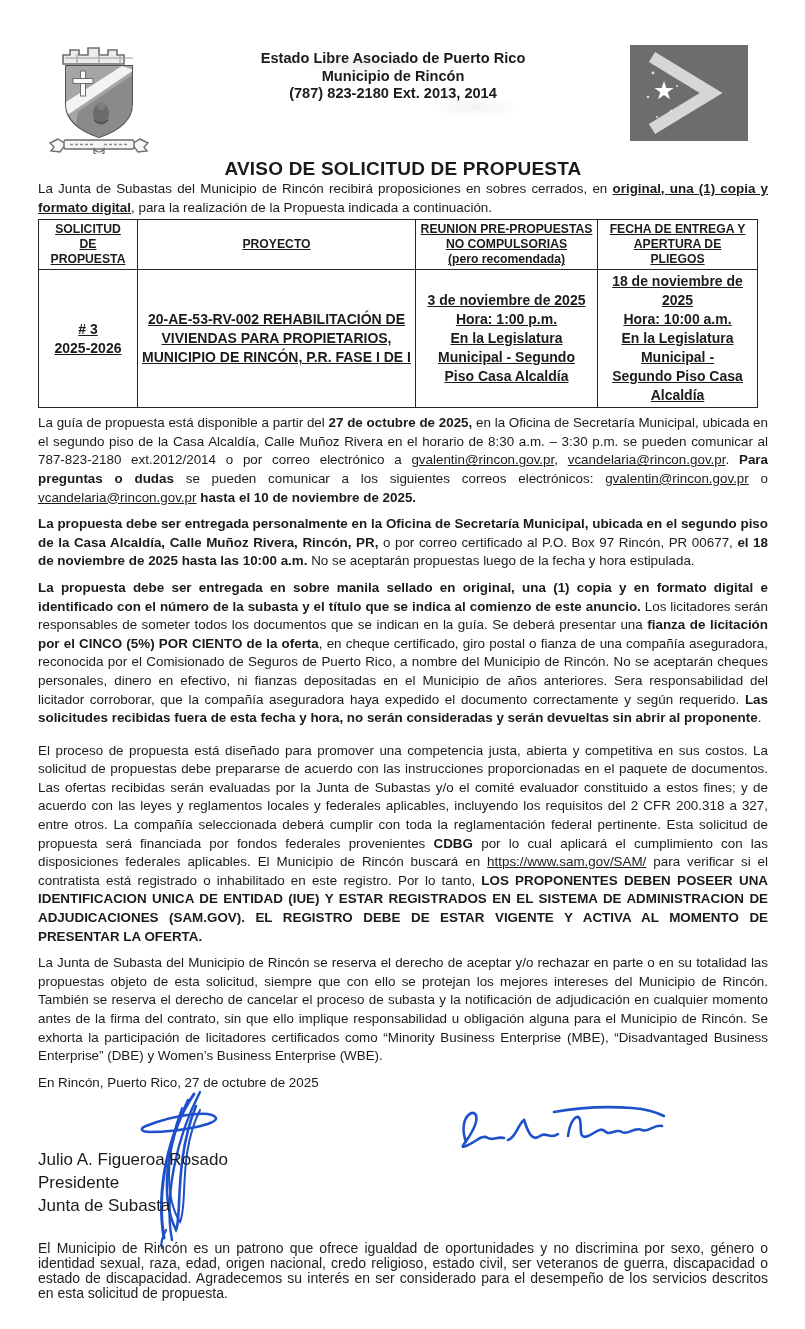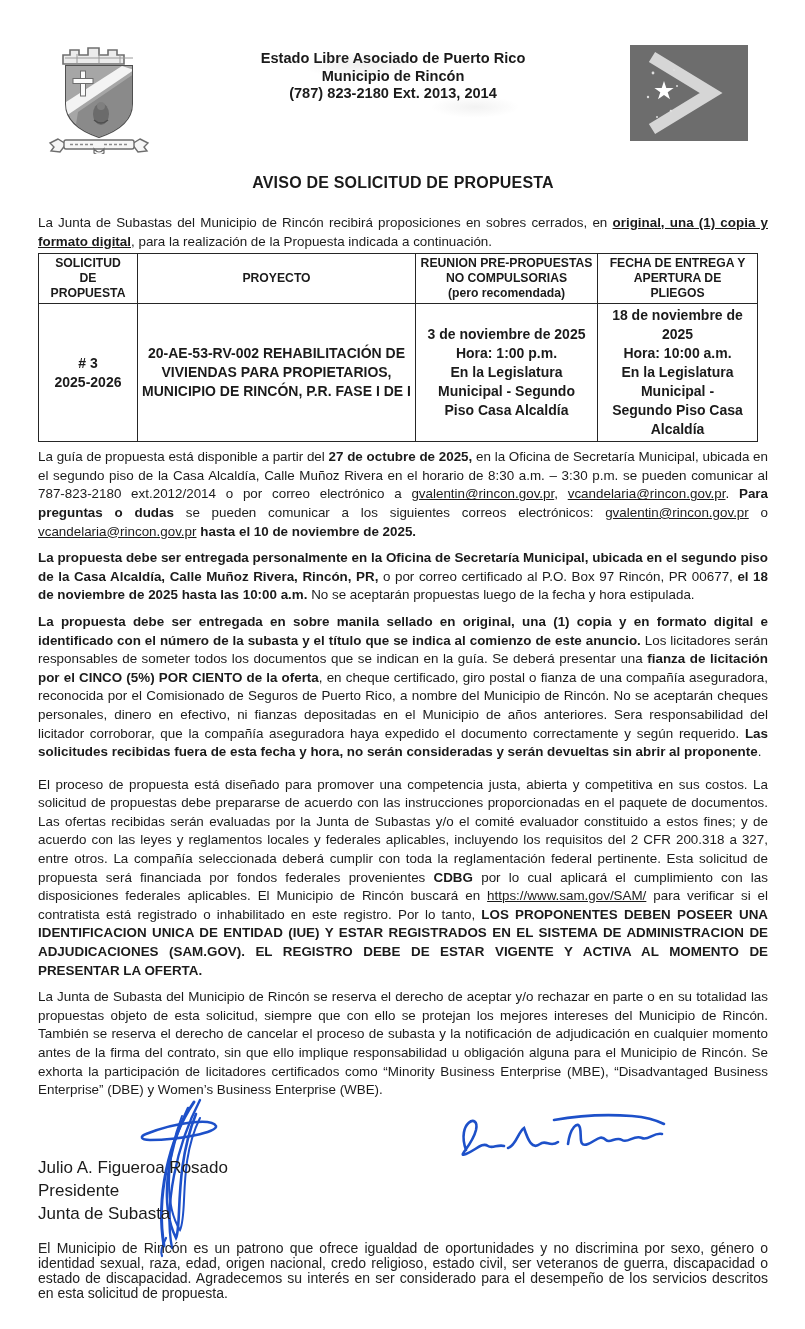--- a/index.html
+++ b/index.html
@@ -15,48 +15,48 @@
   .content{padding:40px 37px 0 38px;}
 
   
   .hdr{display:flex;align-items:flex-start;}
   .hdr-crest{width:112px;flex:0 0 auto;margin-left:6px;}
   .hdr-center{flex:1 1 auto;text-align:center;padding-top:10px;}
   .hdr-center .hline{font-weight:bold;font-size:14.6px;line-height:17.6px;}
   .hdr-flag{flex:0 0 auto;width:118px;margin-right:20px;margin-top:5px;}
 
   .doc-title{
-    text-align:center;font-weight:bold;font-size:16px;
-    margin-top:16px;letter-spacing:.2px;
+    text-align:center;font-weight:bold;font-size:19px;
+    letter-spacing:.2px;
   }
 
   
   .para{
     font-size:13.4px;line-height:18.6px;
     text-align:justify;margin:0;
   }
-  .mt-intro{margin-top:22px;}
+  .mt-intro{}
   .mt-sm{margin-top:6px;}
   .mt-p{margin-top:8px;}
   .mt-lg{margin-top:14px;}
 
   
   table.rfp{
     border-collapse:collapse;table-layout:fixed;
     width:719px;margin-top:2px;
   }
   table.rfp th,table.rfp td{
     border:1.6px solid #262626;
     font-weight:bold;text-align:center;vertical-align:middle;
     padding:2px 4px;
   }
   table.rfp th{font-size:12.2px;line-height:15px;}
   table.rfp td{font-size:14px;line-height:19px;}
   td.cell-tall{height:128px;}
-  .pre{white-space:pre-line;}
+  .pre{white-space:pre-line;text-decoration:underline;}
 
   
   .date-line{margin-top:8px;text-align:left;}
   .sig-area{position:relative;height:152px;}
   .sig-col{position:absolute;font-size:17px;line-height:23px;}
   .sig-col.left{left:0;top:56px;}
   .sig-col.right{left:429px;top:54px;}
   .sig-svg{position:absolute;pointer-events:none;}
   .sig-svg.left{left:78px;top:-12px;}
   .sig-svg.right{left:398px;top:6px;}
@@ -191,20 +191,21 @@
       </tr>
     </tbody>
       </table>
 
     <p class="para mt-sm"><span>La guía de propuesta está disponible a partir del </span><span style="font-weight: bold;">27 de octubre de 2025,</span><span> en la Oficina de Secretaría Municipal, ubicada en el segundo piso de la Casa Alcaldía, Calle Muñoz Rivera en el horario de 8:30 a.m. – 3:30 p.m. se pueden comunicar al 787-823-2180 ext.2012/2014 o por correo electrónico a </span><span style="text-decoration: underline;">gvalentin@rincon.gov.pr</span><span>, </span><span style="text-decoration: underline;">vcandelaria@rincon.gov.pr</span><span>. </span><span style="font-weight: bold;">Para preguntas o dudas</span><span> se pueden comunicar a los siguientes correos electrónicos: </span><span style="text-decoration: underline;">gvalentin@rincon.gov.pr</span><span> o </span><span style="text-decoration: underline;">vcandelaria@rincon.gov.pr</span><span> </span><span style="font-weight: bold;">hasta el 10 de noviembre de 2025.</span></p>
     <p class="para mt-p"><span style="font-weight: bold;">La propuesta debe ser entregada personalmente en la Oficina de Secretaría Municipal, ubicada en el segundo piso de la Casa Alcaldía, Calle Muñoz Rivera, Rincón, PR,</span><span> o por correo certificado al P.O. Box 97 Rincón, PR 00677, </span><span style="font-weight: bold;">el 18 de noviembre de 2025 hasta las 10:00 a.m.</span><span>  No se aceptarán propuestas luego de la fecha y hora estipulada.</span></p>
     <p class="para mt-p"><span style="font-weight: bold;">La propuesta debe ser entregada en sobre manila sellado en original, una (1) copia y en formato digital e identificado con el número de la subasta y el título que se indica al comienzo de este anuncio.</span><span>  Los licitadores serán responsables de someter todos los documentos que se indican en la guía.  Se deberá presentar una </span><span style="font-weight: bold;">fianza de licitación por el CINCO (5%) POR CIENTO de la oferta</span><span>, en cheque certificado, giro postal o fianza de una compañía aseguradora, reconocida por el Comisionado de Seguros de Puerto Rico, a nombre del Municipio de Rincón. No se aceptarán cheques personales, dinero en efectivo, ni fianzas depositadas en el Municipio de años anteriores. Sera responsabilidad del licitador corroborar, que la compañía aseguradora haya expedido el documento correctamente y según requerido. </span><span style="font-weight: bold;">Las solicitudes recibidas fuera de esta fecha y hora, no serán consideradas y serán devueltas sin abrir al proponente</span><span>.</span></p>
     <p class="para mt-lg"><span>El proceso de propuesta está diseñado para promover una competencia justa, abierta y competitiva en sus costos. La solicitud de propuestas debe prepararse de acuerdo con las instrucciones proporcionadas en el paquete de documentos. Las ofertas recibidas serán evaluadas por la Junta de Subastas y/o el comité evaluador constituido a estos fines; y de acuerdo con las leyes y reglamentos locales y federales aplicables, incluyendo los requisitos del 2 CFR 200.318 a 327, entre otros. La compañía seleccionada deberá cumplir con toda la reglamentación federal pertinente.  Esta solicitud de propuesta será financiada por fondos federales provenientes </span><span style="font-weight: bold;">CDBG</span><span> por lo cual aplicará el cumplimiento con las disposiciones federales aplicables. El Municipio de Rincón buscará en </span><span style="text-decoration: underline;">https://www.sam.gov/SAM/</span><span> para verificar si el contratista está registrado o inhabilitado en este registro.  Por lo tanto, </span><span style="font-weight: bold;">LOS PROPONENTES DEBEN POSEER UNA IDENTIFICACION UNICA DE ENTIDAD (IUE) Y ESTAR REGISTRADOS EN EL SISTEMA DE ADMINISTRACION DE ADJUDICACIONES (SAM.GOV). EL REGISTRO DEBE DE ESTAR VIGENTE Y ACTIVA AL MOMENTO DE PRESENTAR LA OFERTA.</span></p>
     <p class="para mt-p">La Junta de Subasta del Municipio de Rincón se reserva el derecho de aceptar y/o rechazar en parte o en su totalidad las propuestas objeto de esta solicitud, siempre que con ello se protejan los mejores intereses del Municipio de Rincón.  También se reserva el derecho de cancelar el proceso de subasta y la notificación de adjudicación en cualquier momento antes de la firma del contrato, sin que ello implique responsabilidad u obligación alguna para el Municipio de Rincón. Se exhorta la participación de licitadores certificados como “Minority Business Enterprise (MBE), “Disadvantaged Business Enterprise” (DBE) y Women’s Business Enterprise (WBE).</p>
 
+    <p class="para date-line">En Rincón, Puerto Rico, 27 de octubre de 2025</p>
 
     <div class="sig-area">
 
       <svg class="sig-svg left" width="120" height="170" viewBox="0 0 120 170">
         <g stroke="#1d50c9" fill="none" stroke-linecap="round">
           <path d="M78,14 C52,52 40,110 48,158" stroke-width="3"></path>
           <path d="M84,12 C60,58 48,118 56,160" stroke-width="2.4"></path>
           <path d="M72,20 C50,64 44,118 60,150 C66,138 58,80 80,26" stroke-width="2.6"></path>
           <path d="M66,28 C48,74 50,120 64,142 C72,126 62,74 84,30" stroke-width="2"></path>
           <path d="M30,46 C60,34 96,30 100,38 C102,44 64,52 34,52 C24,52 24,48 30,46" stroke-width="2.6"></path>

